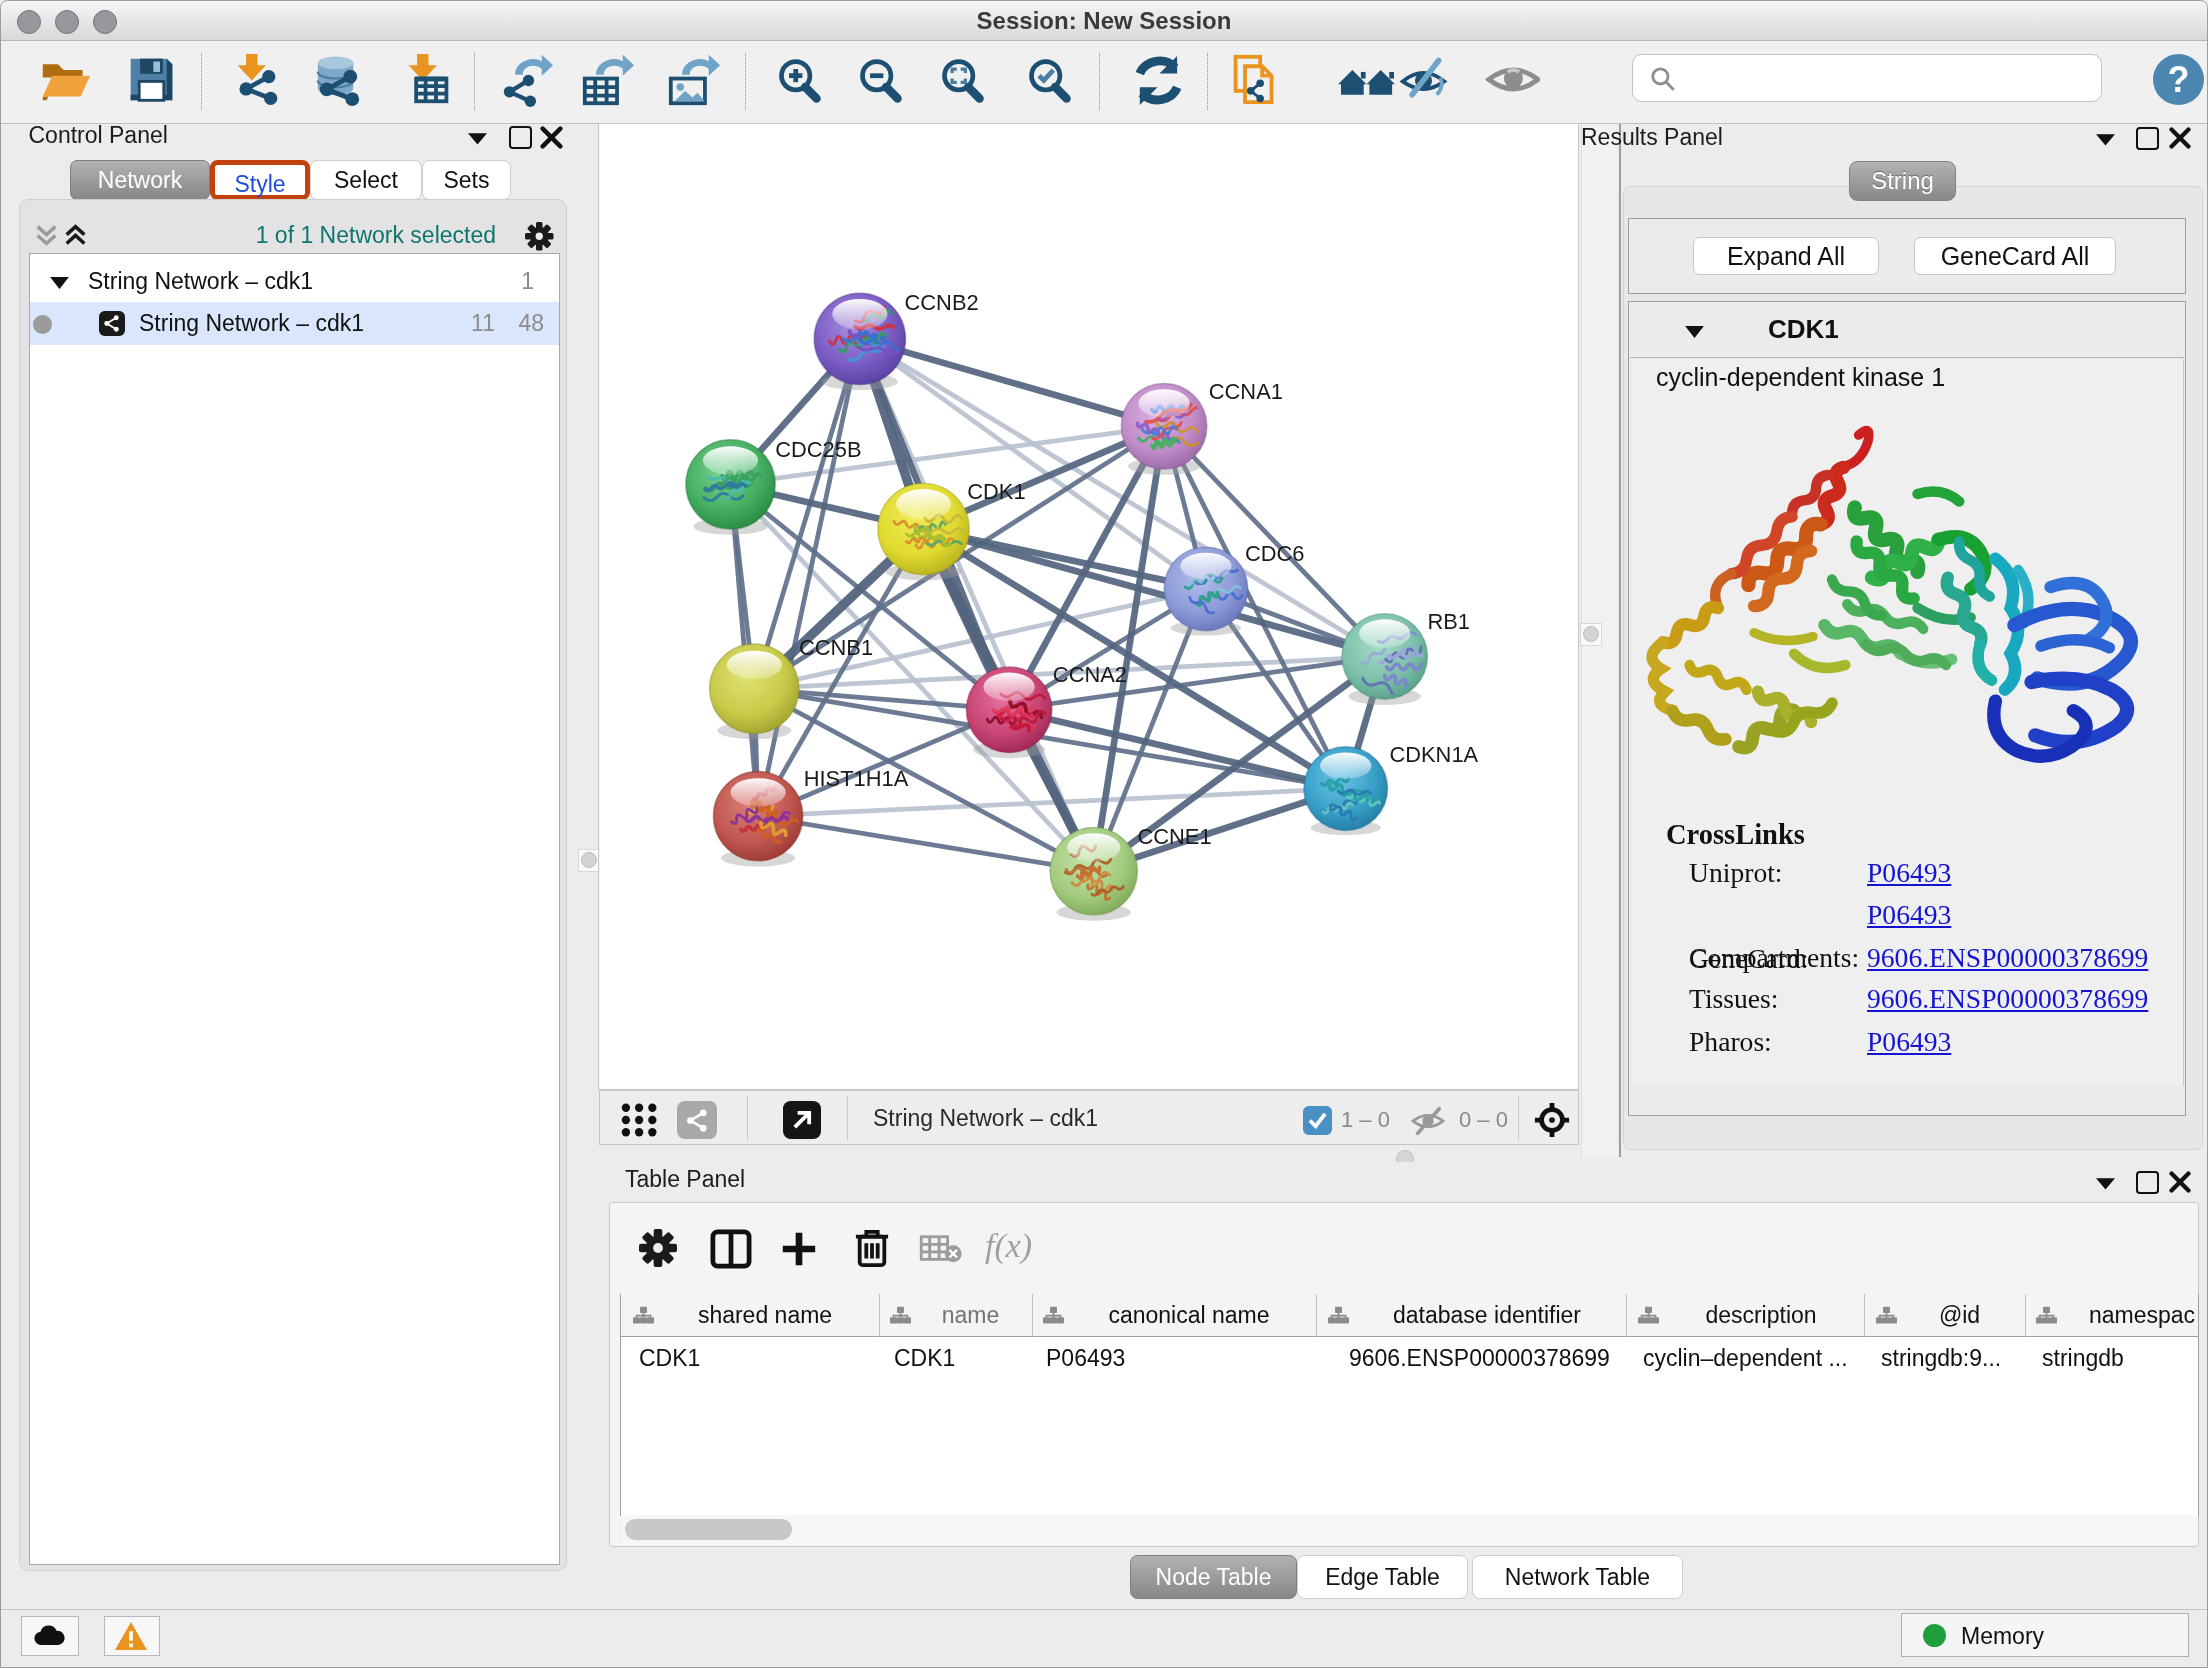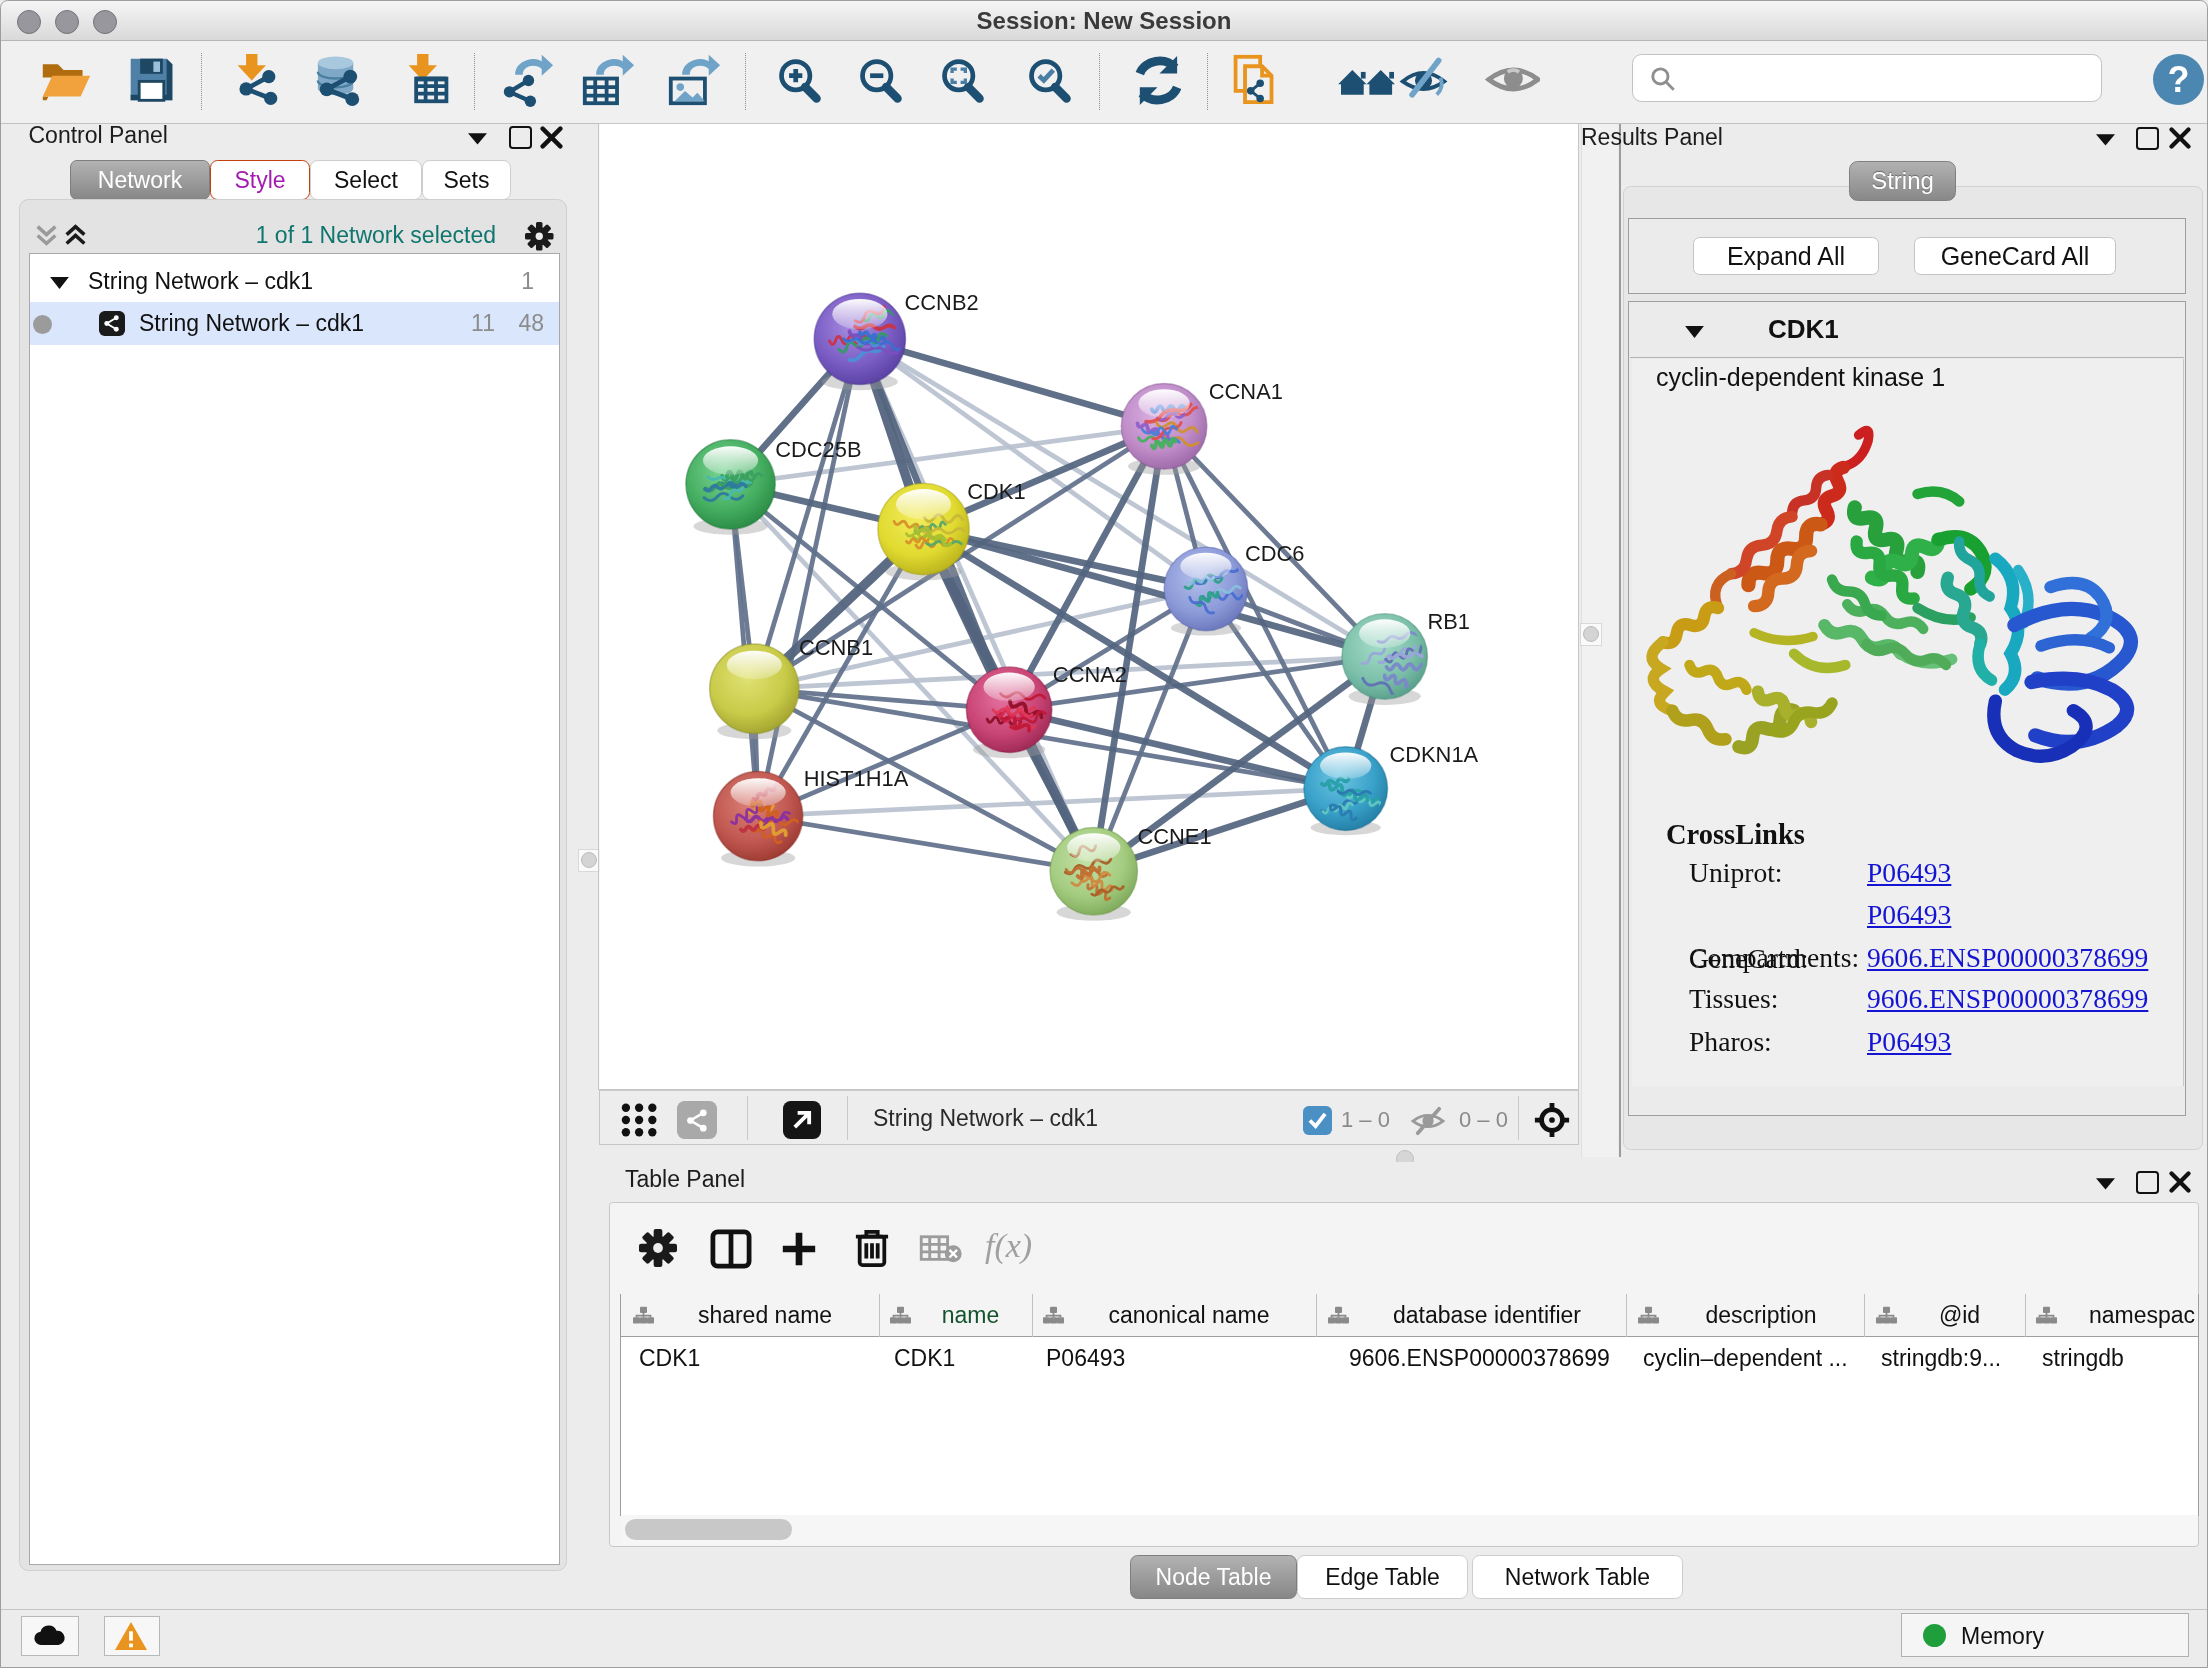--- a/index.html
+++ b/index.html
@@ -156,21 +156,21 @@
 <svg class="abs" style="left:464px;top:129px;" width="27" height="19" viewBox="0 0 30 22">
 <path d="M4 5 h22 l-11 13 z" fill="#111"></path>
   </svg>
 <div class="abs" style="left:509px;top:126px;width:19px;height:19px;border:2.9px solid #111;
 border-radius:3.8px;"></div>
 <svg class="abs" style="left:540px;top:126px;" width="23" height="23" viewBox="0 0 26 26">
 <path d="M3 3 L23 23 M23 3 L3 23" stroke="#111" stroke-width="5" stroke-linecap="round"></path>
   </svg>
 
 <div class="abs" style="left:70px;top:160px;width:140px;height:40px;background:linear-gradient(#b2b2b2,#878787);border:1px solid #7e7e7e;border-radius:7px;box-sizing:border-box;color:#fff;font-size:23px;text-align:center;line-height:38px;">Network</div>
-<div class="abs" style="left:210px;top:160px;width:100px;height:40px;background:#fff;border:1px solid #c2410c;border-radius:7.6px;box-sizing:border-box;color:#a21caf;font-size:23px;text-align:center;line-height:38px;">Style</div>
+<div class="abs" style="left:210px;top:160px;width:100px;height:40px;background:#fff;border:5px solid #c2410c;border-radius:7.6px;box-sizing:border-box;color:#1d4ed8;font-size:23px;text-align:center;line-height:38px;">Style</div>
 <div class="abs" style="left:310px;top:160px;width:112px;height:40px;background:#fff;border:1px solid #cdcdcd;border-radius:7.6px;box-sizing:border-box;color:#111;font-size:23px;text-align:center;line-height:38px;">Select</div>
 <div class="abs" style="left:422px;top:160px;width:89px;height:40px;background:#fff;border:1px solid #cdcdcd;border-radius:7.6px;box-sizing:border-box;color:#111;font-size:23px;text-align:center;line-height:38px;">Sets</div>
 
 <div class="abs" style="left:19px;top:199px;width:548px;height:1372px;background:#e3e3e3;
 border:1px solid #cfcfcf;border-radius:9.5px;box-sizing:border-box;"></div>
 <svg class="abs" style="left:34px;top:224px;" width="25" height="23" viewBox="0 0 28 26">
 <g stroke="#9a9a9a" stroke-width="4" fill="none">
       <path d="M4 3 l10 9 10 -9"></path>
 <path d="M4 13 l10 9 10 -9"></path>
     </g>
@@ -771,21 +771,21 @@
 <div class="abs" style="left:1032px;top:1294px;width:1px;height:43px;background:#c0c0c0;"></div>
 <svg class="abs" style="left:889px;top:1305px;" width="23" height="21" viewBox="0 0 26 24">
     <g fill="#8a8a8a">
       <rect x="9" y="2" width="8" height="7" rx="1"></rect>
       <rect x="1" y="14" width="8" height="7" rx="1"></rect>
       <rect x="9" y="14" width="8" height="7" rx="1"></rect>
       <rect x="17" y="14" width="8" height="7" rx="1"></rect>
     </g>
     <path d="M13 9 v3 M5 14 v-2 h16 v2 M13 12 v2" stroke="#8a8a8a" stroke-width="2" fill="none"></path>
   </svg>
-<div class="abs" style="left:913px;top:1302px;width:115px;text-align:center;font-size:23px;color:#14532d;overflow:hidden;white-space:nowrap;">name</div>
+<div class="abs" style="left:913px;top:1302px;width:115px;text-align:center;font-size:23px;color:#737373;overflow:hidden;white-space:nowrap;">name</div>
 <div class="abs" style="left:1316px;top:1294px;width:1px;height:43px;background:#c0c0c0;"></div>
 <svg class="abs" style="left:1042px;top:1305px;" width="23" height="21" viewBox="0 0 26 24">
     <g fill="#8a8a8a">
       <rect x="9" y="2" width="8" height="7" rx="1"></rect>
       <rect x="1" y="14" width="8" height="7" rx="1"></rect>
       <rect x="9" y="14" width="8" height="7" rx="1"></rect>
       <rect x="17" y="14" width="8" height="7" rx="1"></rect>
     </g>
     <path d="M13 9 v3 M5 14 v-2 h16 v2 M13 12 v2" stroke="#8a8a8a" stroke-width="2" fill="none"></path>
   </svg>

